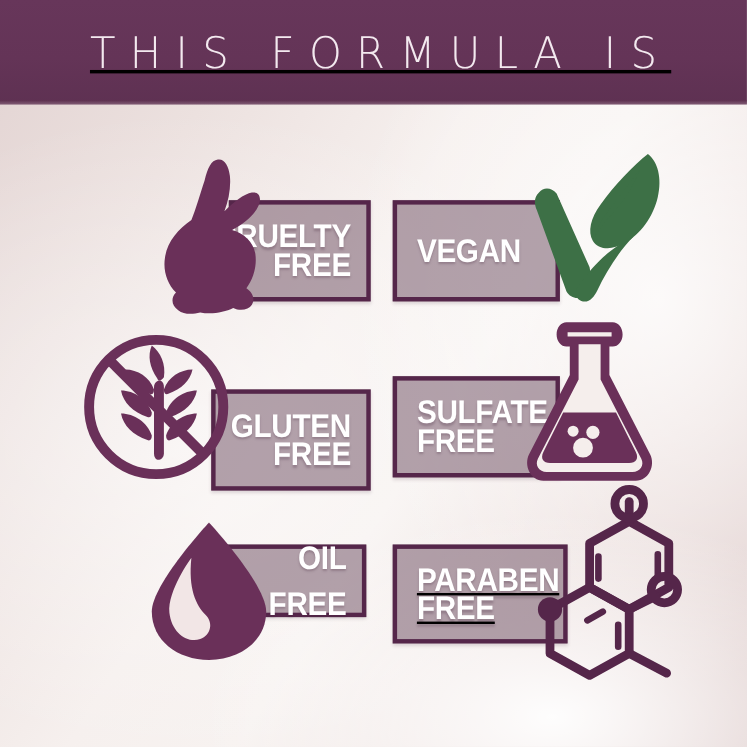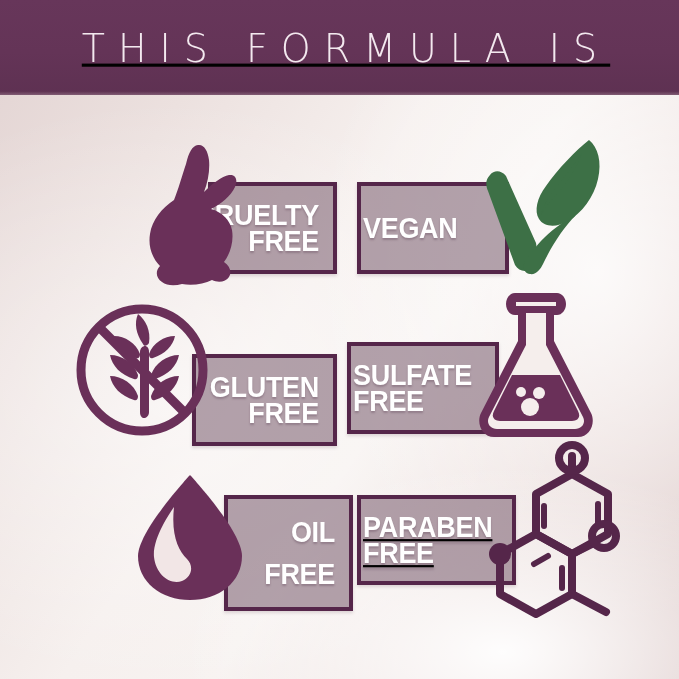--- a/index.html
+++ b/index.html
@@ -52,21 +52,21 @@
     font-weight:bold;
     font-size:27px;
     line-height:0.98;
     letter-spacing:-0.3px;
     text-shadow:0 2px 2px rgba(70,40,60,.28);
     font-family:"Liberation Sans", sans-serif;
     transform:scaleY(1.10);
     transform-origin:center;
   }
   .box-right-text { align-items:flex-end; padding-right:14px; }
-  .box-left-text  { align-items:flex-start; padding-left:2px; }
+  .box-left-text  { align-items:flex-start; padding-left:18px; }
   .icon-layer { position:absolute; }
   svg { display:block; overflow:visible; }
 </style>
 </head>
 <body>
 
 <div id="poster">
 
   <div id="header">
     <div id="header-title">THIS FORMULA IS</div>
@@ -155,21 +155,21 @@
           <path d="M62,100 C49,96 40,87 38,76 C50,76 62,84 66,96 C66,100 64,101 62,100 Z"></path>
           <path d="M83,100 C96,96 105,87 107,76 C95,76 83,84 79,96 C79,100 81,101 83,100 Z"></path>
         </g>
         <line x1="26" y1="26" x2="114" y2="114" stroke="#6a3059" stroke-width="9"></line>
       </svg>
     </div>
   </div>
 
   <div class="badge">
 
-    <div class="label-box box-left-text" style="left:347px; top:342px; width:152px; height:92px;">
+    <div class="label-box box-left-text" style="left:357px; top:342px; width:152px; height:92px;">
       <div class="ln">SULFATE</div>
       <div class="ln">FREE</div>
     </div>
 
     <div class="icon-layer" style="left:473px; top:289px;">
       <svg width="132" height="155" viewBox="0 0 132 155">
         <path fill="#6a3059" d="
           M42,4 C37,4 33,9 33,15 C33,21 37,26 42,26
           L45,26 L45,52 L8,124
           C3,134 9,148 21,148 L105,148
@@ -185,21 +185,21 @@
           L27,132 C21,132 18,128 21,122 Z"></path>
         <circle cx="48" cy="103" r="5" fill="#f5eeec"></circle>
         <circle cx="66" cy="104" r="6" fill="#f5eeec"></circle>
         <circle cx="57" cy="118" r="9" fill="#f5eeec"></circle>
       </svg>
     </div>
   </div>
 
   <div class="badge">
 
-    <div class="label-box box-right-text" style="left:224px; top:495px; width:129px; height:116px;gap:16px;">
+    <div class="label-box box-right-text" style="left:204px; top:495px; width:129px; height:66px;gap:16px;">
       <div class="ln">OIL</div>
       <div class="ln">FREE</div>
     </div>
 
     <div class="icon-layer" style="left:130px; top:473px;">
       <svg width="120" height="130" viewBox="0 0 120 130">
         <path fill="#6a3059" d="
           M60,2 C60,2 112,58 112,83
           C112,109 89,127 60,127
           C31,127 8,109 8,83

